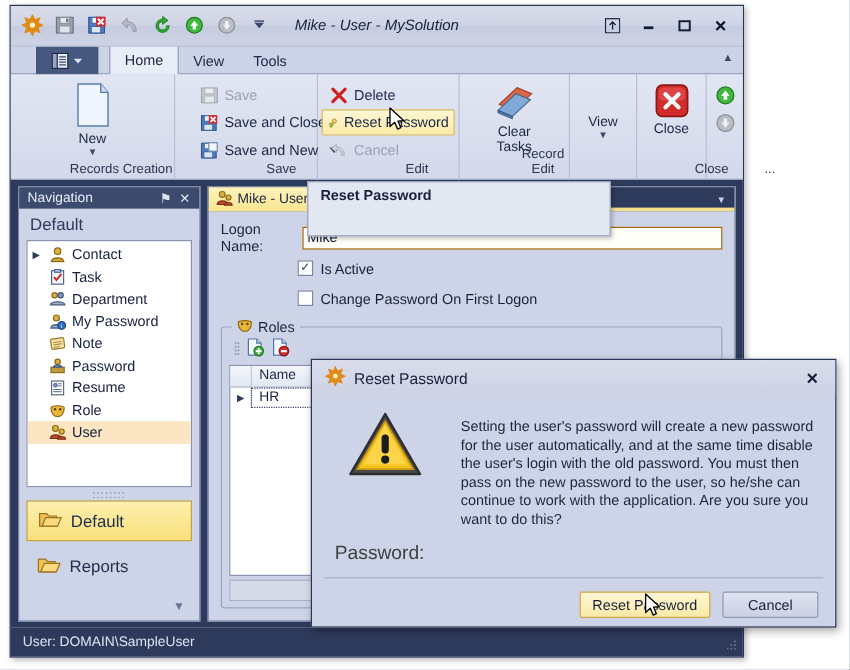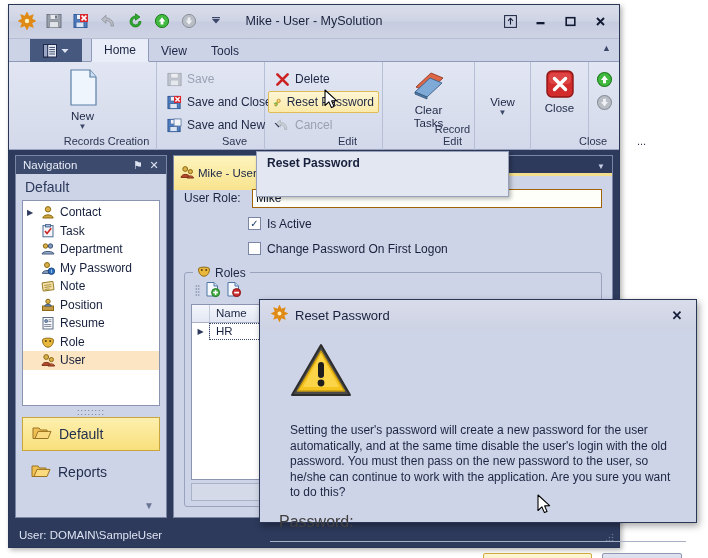--- a/index.html
+++ b/index.html
@@ -35,20 +35,21 @@
     width: 24px; height: 24px;
     display: flex; align-items: center; justify-content: center;
     cursor: default;
   }
   #win-title {
     position: absolute; left: 0; right: 0; top: 9px;
     text-align: center;
     font-size: 12.5px;
     color: #18213c;
     pointer-events: none;
+    font-style: italic;
   }
   #win-buttons { position: absolute; right: 4px; top: 4px; display: flex; }
   .win-btn {
     width: 30px; height: 25px;
     display: flex; align-items: center; justify-content: center;
     font-size: 13px; color: #101a33;
   }
 
   
   #ribbon-tabs {
@@ -186,21 +187,21 @@
     position: absolute; left: 164px; top: 5px; right: 6px; bottom: 5px;
     background: #ced4e7;
     border: 1px solid #7b86a5;
   }
   #doc-tabstrip {
     position: relative;
     height: 20px; background: #2d3a5c;
     border-bottom: 3px solid #f2de8c;
   }
   .doc-tab {
-    position: absolute; left: 0; top: 0; height: 34px;
+    position: absolute; left: 0; top: 0; height: 20px;
     display: flex; align-items: center; gap: 4px;
     padding: 0 9px 0 6px;
     background: linear-gradient(to bottom, #fdf3bd 0%, #f8e48e 100%);
     font-size: 11.5px; color: #20294a;
   }
   #doc-tab-menu { position: absolute; right: 7px; top: 6px; font-size: 8px; color: #c7cee3; }
 
   #form-area { position: absolute; left: 0; right: 0; top: 23px; bottom: 0; padding: 9px 10px 0 10px; }
   .field-row { display: flex; align-items: center; height: 20px; margin-bottom: 6px; }
   .field-label { font-size: 12px; color: #1b2542; width: 68px; }
@@ -302,23 +303,22 @@
     padding-left: 11px;
   }
   #dlg-title { font-size: 13px; color: #17203c; }
   #dlg-close {
     position: absolute; right: 8px; top: 4px;
     width: 22px; height: 22px;
     display: flex; align-items: center; justify-content: center;
     font-size: 13px; font-weight: bold; color: #141d37;
   }
   #dlg-message-row {
-    display: flex; align-items: flex-start; gap: 14px;
+    display: flex; align-items: flex-start; gap: 32px;
     padding: 12px 16px 0 30px;
-    flex-direction: column;
   }
   #dlg-message {
     font-size: 12px; color: #1b2543; line-height: 15.5px;
     padding-top: 6px;
   }
   #dlg-password-row {
     display: flex; align-items: center;
     padding: 12px 16px 0 19px;
   }
   #dlg-password-label { font-size: 16px; color: #404040; margin-right: 9px; }
@@ -478,21 +478,21 @@
       <span>View</span>
     </div>
     <div class="tab" style="left:190px;">
       <span>Tools</span>
     </div>
     <div id="ribbon-collapse">▲</div>
   </div>
 
   <div id="ribbon">
 
-    <div class="rgroup" style="left:0; width:148px;">
+    <div class="rgroup" style="left:0; width:137px;">
       <div class="rbig">
         <svg width="34" height="40" viewBox="0 0 34 40">
           <path d="M5 2 H24 L30 9 V37 H5 Z" fill="#eef5fd" stroke="#5b7fa8" stroke-width="1.2"></path>
           <path d="M24 2 V9 H30" fill="#cfe1f3" stroke="#5b7fa8" stroke-width="1.2"></path>
         </svg>
         <div class="rbig-label">New</div>
         <div class="rbig-arrow">▼</div>
       </div>
       <div class="rgroup-label">Records Creation</div>
     </div>
@@ -681,21 +681,21 @@
 
         <div class="nav-item">
           <span class="nav-exp"></span>
           <span class="nav-ico">
             <svg width="14" height="14" viewBox="0 0 14 14">
                 <circle cx="7" cy="3.4" r="2.2" fill="#d8b14a" stroke="#8d6a13"></circle>
                 <rect x="1.5" y="8" width="11" height="4.5" fill="#c29a45" stroke="#8d6a13"></rect>
                 <path d="M3.6 8 C4 5.8 10 5.8 10.4 8 Z" fill="#8fa4c4" stroke="#42587c"></path>
               </svg>
           </span>
-          <span>Position</span>
+          <span>Password</span>
         </div>
 
         <div class="nav-item">
           <span class="nav-exp"></span>
           <span class="nav-ico">
             <svg width="14" height="14" viewBox="0 0 14 14">
                 <rect x="2" y="1.5" width="10" height="11.5" fill="#fbfcfe" stroke="#5d6c85"></rect>
                 <circle cx="5.2" cy="5" r="1.6" fill="#7f97bb" stroke="#42587c" stroke-width="0.7"></circle>
                 <path d="M7.5 3.8 H10.4 M7.5 5.6 H10.4 M3.2 8.6 H10.4 M3.2 10.4 H10.4" stroke="#5d6c85" stroke-width="0.8"></path>
               </svg>
@@ -765,21 +765,21 @@
                 <path d="M7 13 C7.3 10.2 13.4 10.2 13.6 13 Z" fill="#d05a36" stroke="#7b2f18"></path>
               </svg>
           </span>
           <span>Mike - User</span>
         </div>
         <div id="doc-tab-menu">▼</div>
       </div>
 
       <div id="form-area">
         <div class="field-row">
-          <div class="field-label">User Role:</div>
+          <div class="field-label">Logon Name:</div>
           <input class="text-input" type="text" value="Mike" style="">
         </div>
 
         <div class="chk-row">
           <span class="chk">✓</span>
           <span class="chk-label">Is Active</span>
         </div>
 
         <div class="chk-row">
           <span class="chk"></span>

